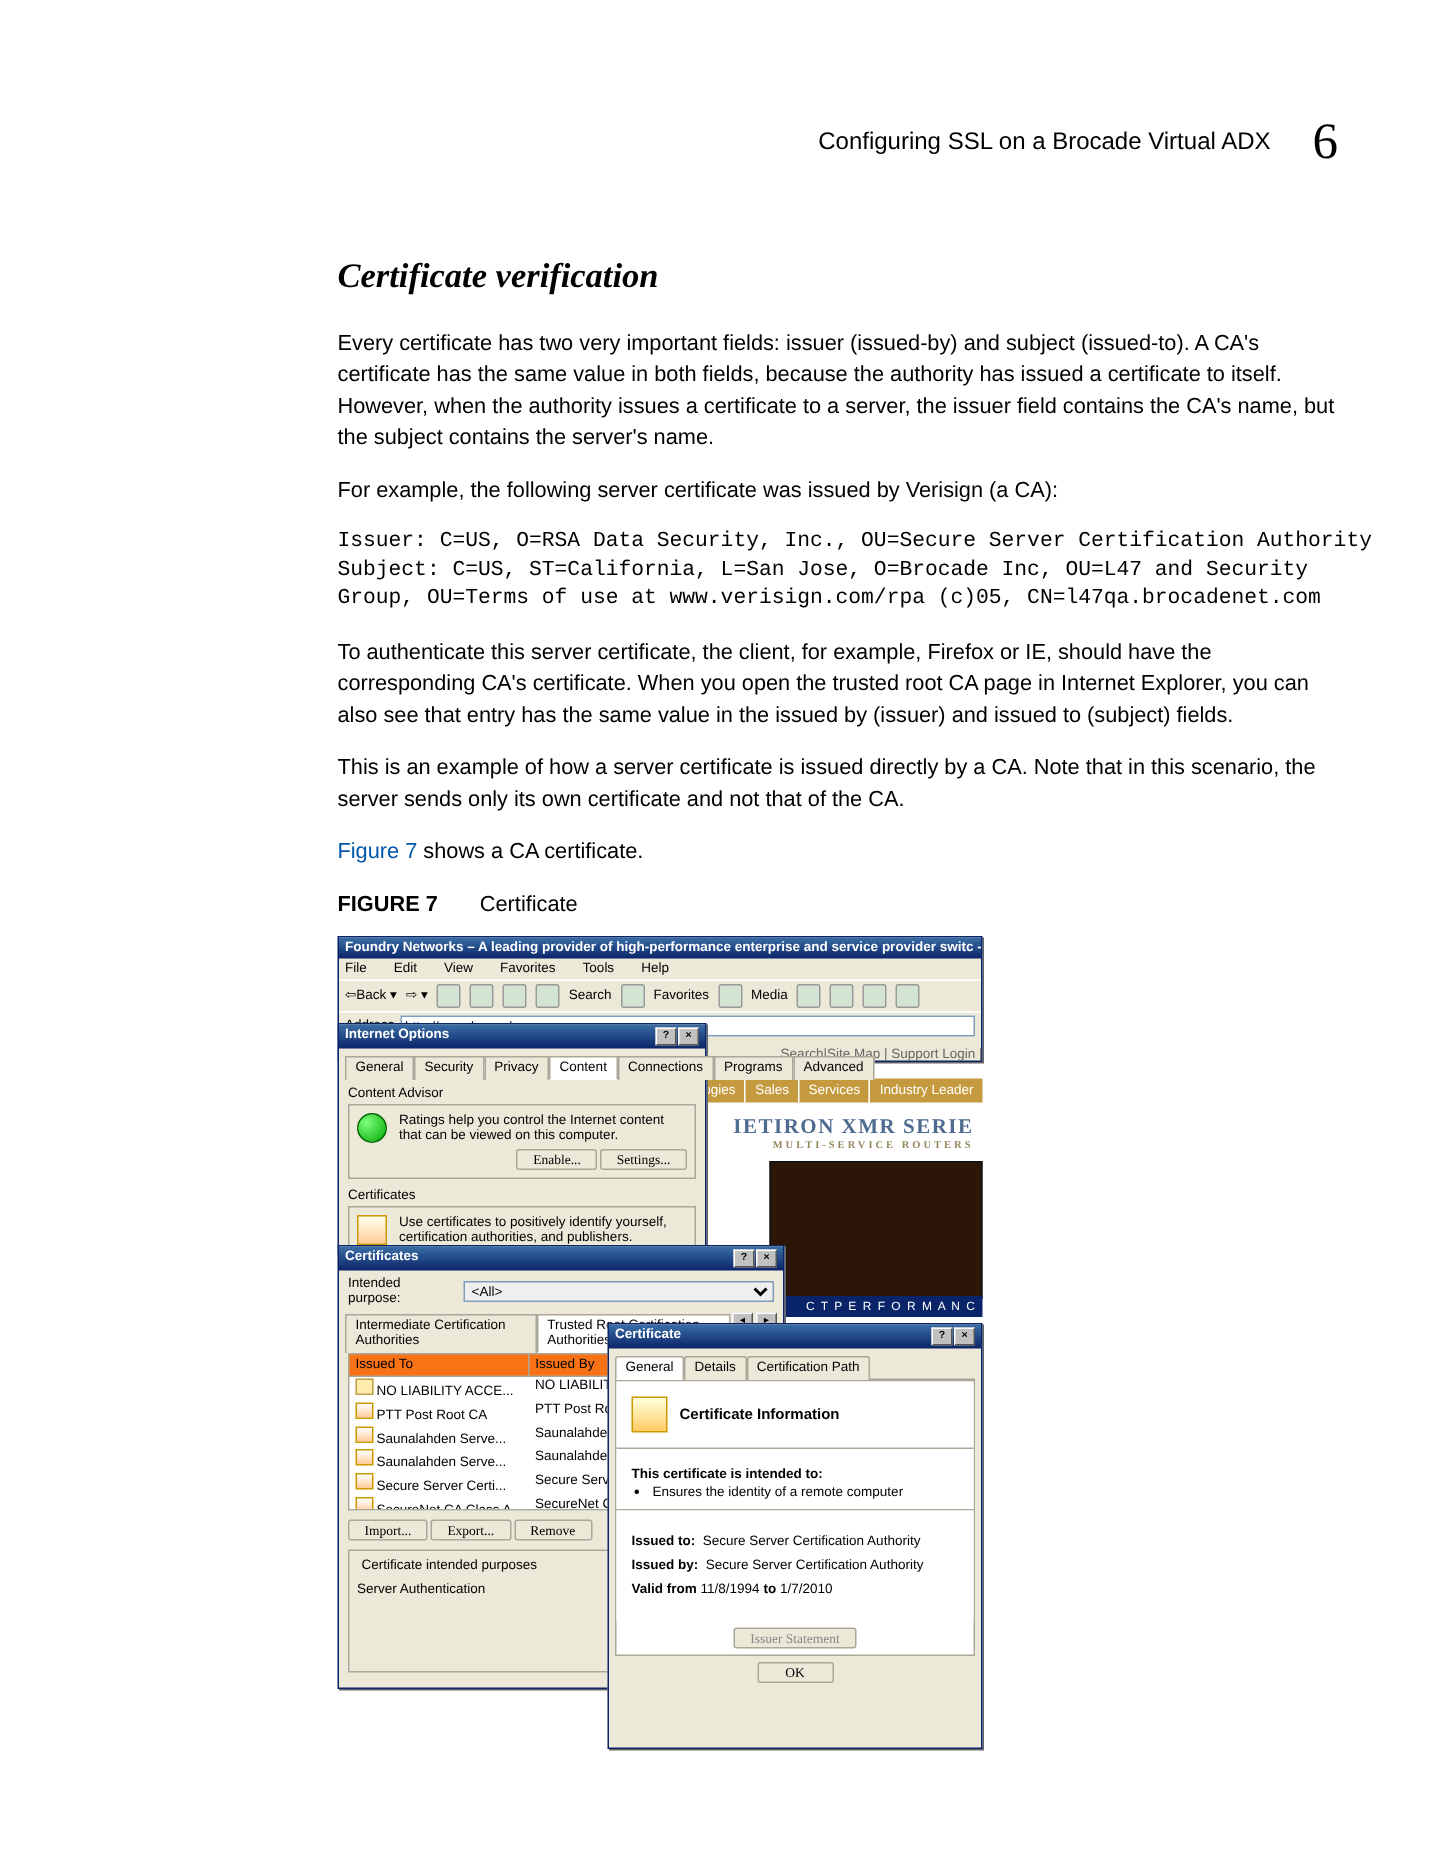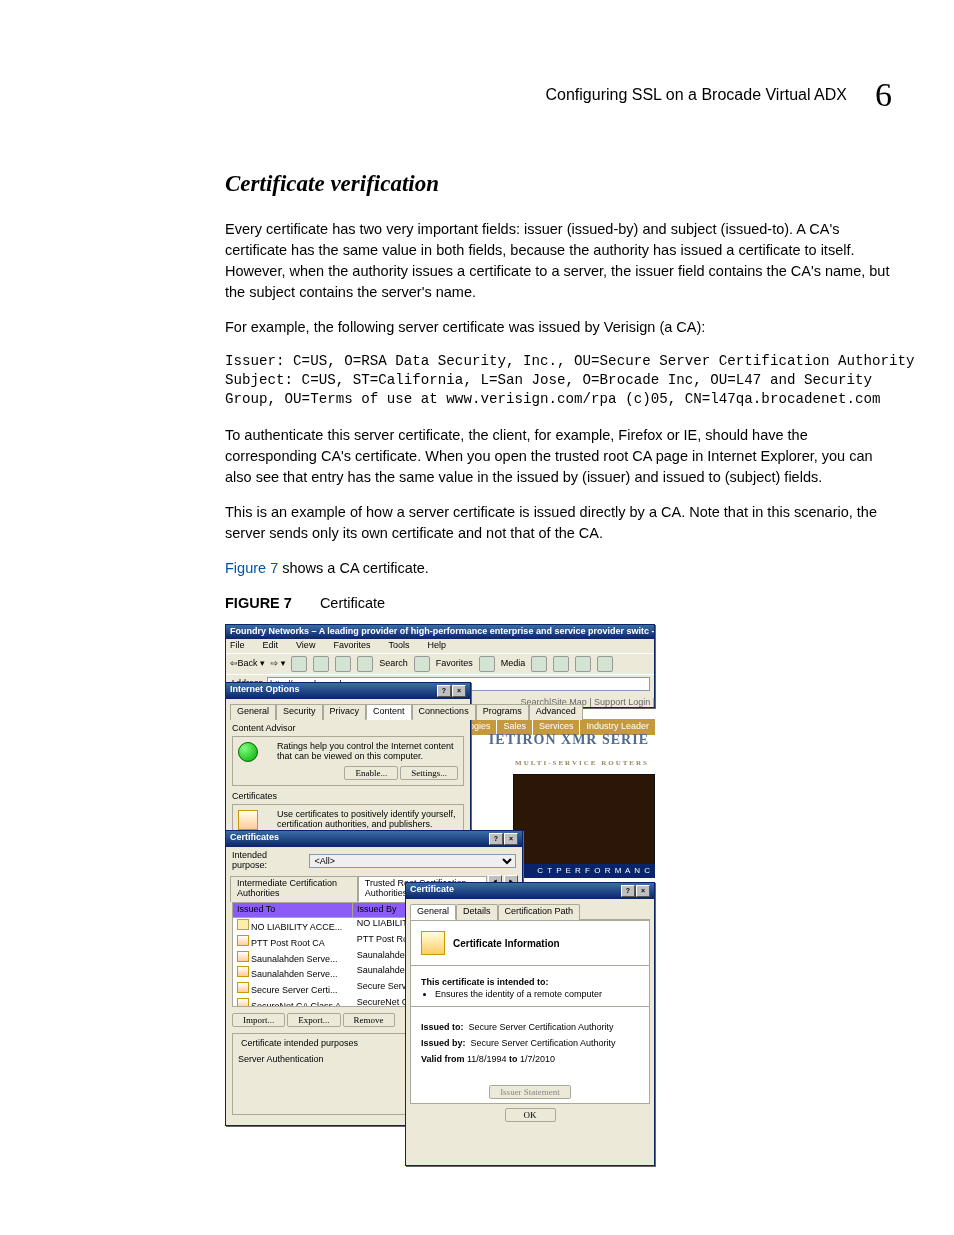--- a/index.html
+++ b/index.html
@@ -84,28 +84,28 @@
   .toolbar .ticon{ width:14px;height:14px;background:#d3e4d3;border:1px solid #999;border-radius:2px;}
   .toolbar .tlbl{font-size:9px;}
   .addrbar{display:flex;gap:4px;align-items:center;padding:2px 4px;border-top:1px solid #fff;}
   .addrbar input{flex:1;font-size:9px;border:1px solid #7f9db9;padding:1px 2px;background:#fff;}
 
   .tabs{display:flex;gap:0;border-bottom:1px solid #aca899;margin:4px 4px 0 4px;font-size:9px;}
   .tab{padding:2px 6px;border:1px solid #aca899;border-bottom:none;background:#ece9d8;position:relative;top:1px;}
   .tab.active{background:#fff;border-bottom:1px solid #fff;}
   .grouptitle{font-size:9px;margin:4px 6px 0 6px;}
   .groupbox{border:1px solid #aca899;margin:2px 6px 6px 6px;padding:5px;font-size:9px;}
-  .flexrow{display:flex;align-items:flex-start;gap:19px;}
+  .flexrow{display:flex;align-items:flex-start;gap:8px;}
   .gi{width:18px;height:18px;background:radial-gradient(circle at 30% 30%,#7eff7e,#0a0);border:1px solid #060;border-radius:50%;flex:none;}
   .ci{width:18px;height:18px;background:linear-gradient(#ffe,#fc9);border:1px solid #c90;flex:none;}
   .btn{font-family:Tahoma;font-size:9px;padding:1px 10px;background:#ece9d8;border:1px solid #aca899;border-radius:2px;}
   .btnrow{display:flex;justify-content:flex-end;gap:2px;margin-top:4px;}
   .ipurp{display:flex;align-items:center;gap:6px;margin:4px 6px;}
   .ipurp select{font-size:9px;border:1px solid #7f9db9;width:210px;}
-  .gridhdr{display:flex;background:#8b5cf6;border:1px solid #aca899;font-size:9px;}
+  .gridhdr{display:flex;background:#f97316;border:1px solid #aca899;font-size:9px;}
   .gridhdr>div{padding:2px 4px;border-right:1px solid #aca899;}
   .gridbody{border:1px solid #aca899;border-top:none;background:#fff;max-height:88px;overflow:hidden;}
   .grow{display:flex;font-size:9px;}
   .grow>div{padding:1px 4px;white-space:nowrap;overflow:hidden;text-overflow:ellipsis;}
   .grow .ic{width:10px;height:9px;background:linear-gradient(#fff,#fc9);border:1px solid #c90;display:inline-block;margin-right:2px;}
   .grow.folder .ic{background:#fdecac;border-color:#bda04a;}
   .grid-area{margin:0 6px;}
   .col1{width:42%;}
   .col2{width:58%;}
   .certinfo-hdr{background:#fff;border-bottom:1px solid #aca899;padding:10px;display:flex;gap:8px;align-items:center;}
@@ -193,21 +193,21 @@
     </div>
 
     <div style="position:absolute;right:0;top:74px;width:180px;font-size:9px;color:#666;text-align:right;">Search|Site Map | Support Login |</div>
     <div class="bignav">
       <div>ons</div>
       <div>Technologies</div>
       <div>Sales</div>
       <div>Services</div>
       <div>Industry Leader</div>
     </div>
-    <div class="brand" style="top:108px;font-size:14px;">IETIRON XMR SERIE</div>
+    <div class="brand" style="top:120px;font-size:14px;">IETIRON XMR SERIE</div>
     <div class="brand" style="top:136px;font-size:7px;letter-spacing:2px;color:#96865f;">MULTI-SERVICE ROUTERS</div>
     <div class="darkpic" style="right:0;top:150px;width:140px;height:90px;"></div>
     <div class="bgstrip" style="right:0;top:240px;width:160px;height:14px;"></div>
     <div class="darktxt" style="right:4px;top:243px;">C T   P E R F O R M A N C</div>
 
     <div class="win" style="left:0;top:58px;width:244px;height:152px;">
       <div class="titlebar">
         <span>Internet Options</span>
         <span><span class="tb-btn">?</span><span class="tb-btn">×</span></span>
       </div>

